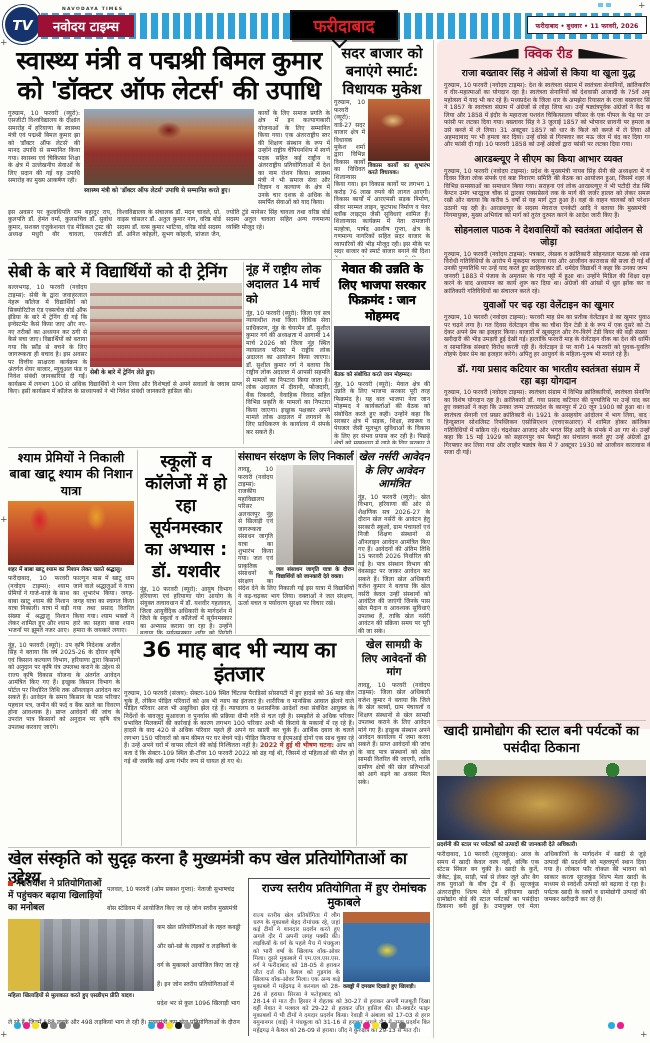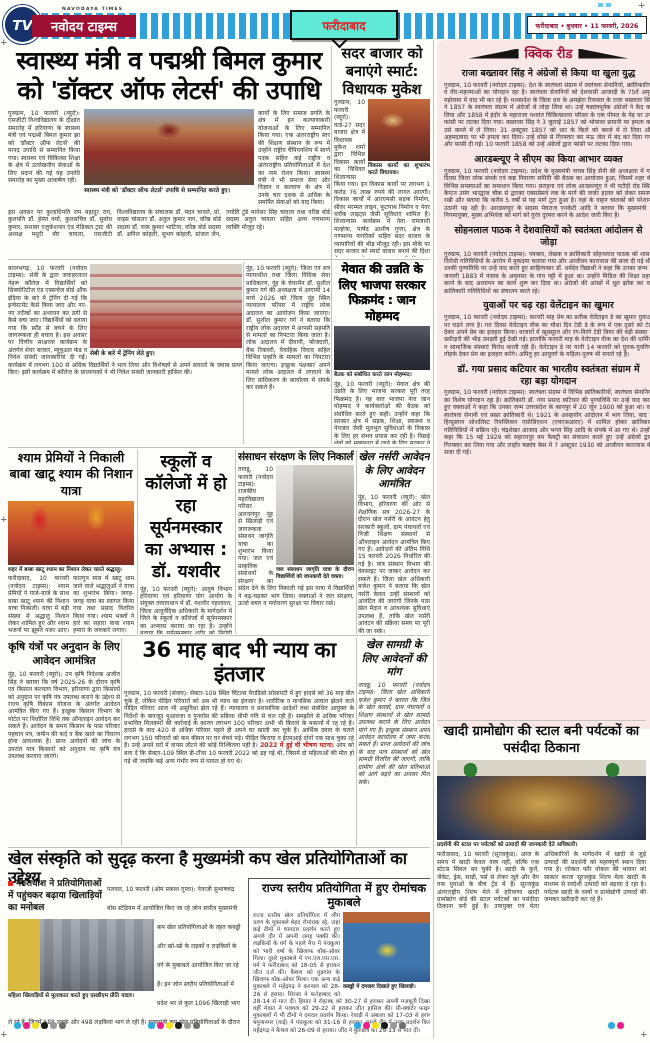--- a/index.html
+++ b/index.html
@@ -14,26 +14,26 @@
   .hline{position:absolute;height:1px;background:#c4c2bd;}
   .crop{position:absolute;font-size:9px;color:#555;line-height:1;}
   
   .band{position:absolute;left:30px;top:13px;width:616px;height:26px;
         background:repeating-linear-gradient(90deg,#2fa3d9 0 7px,#ffffff 7px 11px);}
   .logo{position:absolute;left:3px;top:5px;width:35px;height:35px;border-radius:50%;
         background:#16336e;border:2px solid #fff;box-shadow:0 0 0 1px #16336e;
         color:#fff;font-weight:800;font-size:14px;font-style:italic;
         display:flex;align-items:center;justify-content:center;}
   .brandsmall{position:absolute;left:62px;top:6px;font-size:4.5px;letter-spacing:1.2px;color:#333;font-weight:700;}
-  .brandbox{position:absolute;left:32px;top:15px;width:104px;height:22px;background:#9e0f34;
+  .brandbox{position:absolute;left:38px;top:15px;width:96px;height:22px;background:#9e0f34;
         color:#fff;font-size:13px;font-weight:800;display:flex;align-items:center;justify-content:center;}
-  .citybadge{position:absolute;left:290px;top:10px;width:104px;height:26px;background:#5eead4;
+  .citybadge{position:absolute;left:290px;top:10px;width:104px;height:26px;background:#000000;
         border:2.5px solid #111;box-shadow:2px 2px 0 rgba(0,0,0,.35);
         display:flex;align-items:center;justify-content:center;
-        color:#e31e25;font-weight:800;font-size:12px;z-index:3;}
+        color:#e31e25;font-weight:800;font-size:17px;z-index:3;}
   .citytail{position:absolute;left:334px;top:35px;width:9px;height:9px;background:#fff;
         border-right:2.5px solid #111;border-bottom:2.5px solid #111;transform:rotate(45deg);z-index:2;}
   .datebox{position:absolute;left:527px;top:16px;width:118px;height:16px;background:#fff;
         border:1px solid #222;display:flex;align-items:center;justify-content:center;
         font-size:6.3px;font-weight:700;color:#8b1030;}
   
   .qr{background:#fae8e6;border-radius:6px;padding:5px 7px;}
   .qr-banner{display:flex;align-items:center;justify-content:center;height:17px;margin-bottom:2px;}
   .wing{width:50px;height:10px;background:#151515;}
   .wl{clip-path:polygon(0 100%,100% 0,100% 100%);}
@@ -155,30 +155,32 @@
       <h4>युवाओं पर चढ़ रहा वेलेंटाइन का खुमार</h4>
       <p class="body">गुरुग्राम, 10 फरवरी (नवोदय टाइम्स): फरवरी माह प्रेम का प्रतीक वेलेंटाइन डे का खुमार युवाओं पर चढ़ने लगा है। गत दिवस वेलेंटाइन वीक का चौथा दिन टेडी डे के रूप में एक दूसरे को टेडी देकर अपने प्रेम का इजहार किया। बाजारों में खूबसूरत और रंग-बिरंगे टेडी बियर की बड़ी संख्या में खरीदारी की भीड़ उमड़ती हुई देखी गई। हालांकि फरवरी माह के वेलेंटाइन वीक का देश की धार्मिक व सामाजिक संस्थाएं विरोध करती रही हैं। वेलेंटाइन डे पर यानी 14 फरवरी को युवक-युवतियां तोहफे देकर प्रेम का इजहार करेंगे। अपितु हर आयुवर्ग के महिला-पुरुष भी मनाते रहे हैं।</p>
     </div>
     <div>
       <h4>डॉ. गया प्रसाद कटियार का भारतीय स्वतंत्रता संग्राम में रहा बड़ा योगदान</h4>
       <p class="body">गुरुग्राम, 10 फरवरी (नवोदय टाइम्स): स्वतंत्रता संग्राम में विभिन्न क्रांतिकारियों, स्वतंत्रता सेनानियों का विशेष योगदान रहा है। क्रांतिकारी डॉ. गया प्रसाद कटियार की पुण्यतिथि पर उन्हें याद करते हुए वक्ताओं ने कहा कि उनका जन्म उत्तरप्रदेश के कानपुर में 20 जून 1900 को हुआ था। वह स्वतंत्रता सेनानी एवं प्रखर क्रांतिकारी थे। 1921 के असहयोग आंदोलन में भाग लिया, बाद में हिन्दुस्तान सोशलिस्ट रिपब्लिकन एसोसिएशन (एचएसआरए) में शामिल होकर क्रांतिकारी गतिविधियों में सक्रिय रहे। चंद्रशेखर आजाद और भगत सिंह आदि के संपर्क में आ गए थे। उन्होंने कहा कि 15 मई 1929 को सहारनपुर बम फैक्ट्री का संचालन करते हुए उन्हें अंग्रेजों द्वारा गिरफ्तार कर लिया गया और लाहौर षड्यंत्र केस में 7 अक्टूबर 1930 को आजीवन कारावास की सजा दी गई।</p>
     </div>
   </div>
 
   <div class="blk" style="left:8px;top:262px;width:234px;height:182px;">
+    <h2 class="hl" style="font-size:16px;line-height:1.2;">सेबी के बारे में विद्यार्थियों को दी ट्रेनिंग</h2>
     <div class="body" style="margin-top:2px;">
       <figure class="figR" style="width:152px;">
         <div class="ph ph-sebi"></div>
         <figcaption class="cap">सेबी के बारे में ट्रेनिंग लेते हुए।</figcaption>
       </figure>
       <span>बल्लभगढ़, 10 फरवरी (नवोदय टाइम्स): सेबी के द्वारा जवाहरलाल नेहरू कॉलेज में विद्यार्थियों को सिक्योरिटीज एंड एक्सचेंज बोर्ड ऑफ इंडिया के बारे में ट्रेनिंग दी गई कि इन्वेस्टमेंट कैसे किया जाए और नए-नए तरीकों का अध्ययन कर ठगी से कैसे बचा जाए। विद्यार्थियों को बताया गया कि फ्रॉड से बचने के लिए जागरूकता ही बचाव है। इस अवसर पर वित्तीय साक्षरता कार्यक्रम के अंतर्गत शेयर बाजार, म्यूचुअल फंड व निवेश संबंधी जानकारियां दी गईं। कार्यक्रम में लगभग 100 से अधिक विद्यार्थियों ने भाग लिया और विशेषज्ञों से अपने सवालों के जवाब प्राप्त किए। इसी कार्यक्रम में कॉलेज के प्राध्यापकों ने भी निवेश संबंधी जानकारी हासिल की।</span>
     </div>
   </div>
 
   <div class="blk" style="left:246px;top:262px;width:84px;height:182px;">
+    <h3 class="hl" style="font-size:11.5px;line-height:1.3;">नूंह में राष्ट्रीय लोक अदालत 14 मार्च को</h3>
     <p class="body" style="margin:2px 0 0;">नूंह, 10 फरवरी (ब्यूरो): जिला एवं सत्र न्यायाधीश तथा जिला विधिक सेवा प्राधिकरण, नूंह के चेयरमैन डॉ. सुशील कुमार गर्ग की अध्यक्षता में आगामी 14 मार्च 2026 को जिला नूंह स्थित न्यायालय परिसर में राष्ट्रीय लोक अदालत का आयोजन किया जाएगा। डॉ. सुशील कुमार गर्ग ने बताया कि राष्ट्रीय लोक अदालत में आपसी सहमति से मामलों का निपटारा किया जाता है। लोक अदालत में दीवानी, फौजदारी, बैंक रिकवरी, वैवाहिक विवाद सहित विभिन्न प्रकृति के मामलों का निपटारा किया जाएगा। इच्छुक पक्षकार अपने मामले लोक अदालत में लगवाने के लिए प्राधिकरण के कार्यालय में संपर्क कर सकते हैं।</p>
   </div>
 
   <div class="blk" style="left:334px;top:262px;width:96px;height:182px;">
     <h3 class="hl" style="font-size:12px;line-height:1.3;text-align:center;text-shadow:0.4px 0 #0b0b0b;">मेवात की उन्नति के लिए भाजपा सरकार फिक्रमंद : जान मोहम्मद</h3>
     <figure style="margin:2px 0 0;">
       <div class="ph ph-mewat"></div>
       <figcaption class="cap" style="font-size:5.5px;">बैठक को संबोधित करते जान मोहम्मद।</figcaption>
     </figure>
     <p class="body" style="margin:2px 0 0;">नूंह, 10 फरवरी (ब्यूरो): मेवात क्षेत्र की उन्नति के लिए भाजपा सरकार पूरी तरह फिक्रमंद है। यह बात भाजपा नेता जान मोहम्मद ने कार्यकर्ताओं की बैठक को संबोधित करते हुए कही। उन्होंने कहा कि सरकार क्षेत्र में सड़क, शिक्षा, स्वास्थ्य व पेयजल जैसी मूलभूत सुविधाओं के विकास के लिए हर संभव प्रयास कर रही है। पिछड़े क्षेत्रों को मुख्यधारा में लाने के लिए सरकार ने अनेक योजनाएं शुरू की हैं। बैठक में कार्यकर्ताओं ने संगठन को मजबूत करने का संकल्प लिया।</p>
@@ -208,34 +210,33 @@
       <span>तावडू, 10 फरवरी (नवोदय टाइम्स): राजकीय महाविद्यालय परिसर अलवलपुर नूंह से खिलाड़ी एवं जागरूकता संसाधन जागृति यात्रा का शुभारंभ किया गया। जल एवं प्राकृतिक संसाधनों के संरक्षण का संदेश देने के लिए निकाली गई इस यात्रा में विद्यार्थियों ने बढ़-चढ़कर भाग लिया। वक्ताओं ने जल संरक्षण, ऊर्जा बचत व पर्यावरण सुरक्षा पर विचार रखे।</span>
     </div>
   </div>
 
   <div class="blk" style="left:358px;top:450px;width:72px;height:184px;">
     <h3 class="hl" style="font-size:10.5px;line-height:1.3;text-align:center;font-style:italic;">खेल नर्सरी आवेदन के लिए आवेदन आमंत्रित</h3>
     <p class="body" style="margin:2px 0 0;">नूंह, 10 फरवरी (ब्यूरो): खेल विभाग, हरियाणा की ओर से शैक्षणिक सत्र 2026-27 के दौरान खेल नर्सरी के आवंटन हेतु सरकारी स्कूलों, ग्राम पंचायतों एवं निजी शिक्षण संस्थानों से ऑनलाइन आवेदन आमंत्रित किए गए हैं। आवेदनों की अंतिम तिथि 15 फरवरी 2026 निर्धारित की गई है। पात्र संस्थान विभाग की वेबसाइट पर जाकर आवेदन कर सकते हैं। जिला खेल अधिकारी बजेश कुमार ने बताया कि खेल नर्सरी केवल उन्हीं संस्थानों को आवंटित की जाएंगी जिनके पास खेल मैदान व आवश्यक सुविधाएं उपलब्ध हैं, ताकि खेल नर्सरी आवंटन की प्रक्रिया समय पर पूरी की जा सके।</p>
   </div>
 
   <div class="blk" style="left:8px;top:638px;width:112px;height:208px;">
-    <h3 class="hl" style="font-size:10.5px;line-height:1.3;text-align:center;margin-top:2px;">कृषि यंत्रों पर अनुदान के लिए आवेदन आमंत्रित</h3>
     <p class="body" style="margin:3px 0 0;">नूंह, 10 फरवरी (ब्यूरो): उप कृषि निदेशक अजीत सिंह ने बताया कि वर्ष 2025-26 के दौरान कृषि एवं किसान कल्याण विभाग, हरियाणा द्वारा किसानों को अनुदान पर कृषि यंत्र उपलब्ध कराने के उद्देश्य से राज्य कृषि विकास योजना के अंतर्गत आवेदन आमंत्रित किए गए हैं। इच्छुक किसान विभाग के पोर्टल पर निर्धारित तिथि तक ऑनलाइन आवेदन कर सकते हैं। आवेदन के समय किसान के पास परिवार पहचान पत्र, जमीन की फर्द व बैंक खाते का विवरण होना आवश्यक है। प्राप्त आवेदनों की जांच के उपरांत पात्र किसानों को अनुदान पर कृषि यंत्र उपलब्ध करवाए जाएंगे।</p>
   </div>
 
   <div class="blk" style="left:124px;top:638px;width:230px;height:208px;">
     <h2 class="hl" style="font-size:21px;line-height:1.15;text-align:center;letter-spacing:-0.5px;">36 माह बाद भी न्याय का इंतजार</h2>
     <div class="body" style="margin-top:3px;">
       <span>गुरुग्राम, 10 फरवरी (संजय): सेक्टर-109 स्थित चिंटल्स पैराडिसो सोसायटी में हुए हादसे को 36 माह बीत चुके हैं, लेकिन पीड़ित परिवारों को अब भी न्याय का इंतजार है। शारीरिक व मानसिक आघात झेलने वाले पीड़ित परिवार आज भी असुविधा झेल रहे हैं। न्यायालय व प्रशासनिक आदेशों तथा संबंधित आयुक्त के निर्देशों के बावजूद मुआवजा व पुनर्वास की प्रक्रिया धीमी गति से चल रही है। समझौते से अधिक परिवार प्रभावित मिलकर्मों की कार्रवाई के कारण लगभग 100 परिवार अभी भी किराये के मकानों में रह रहे हैं। हादसे के बाद 420 से अधिक परिवार पहले ही अपने घर खाली कर चुके हैं। आर्थिक दबाव के चलते लगभग 150 परिवारों को कम कीमत पर घर बेचने पड़े। पीड़ित किराया व ईएमआई दोनों एक साथ चुका रहे हैं। उन्हें अपने घरों में वापस लौटने की कोई निश्चितता नहीं है।</span>
       <span class="sub-red" style="font-size:6.3px;">2022 में हुई थी भीषण घटना:</span>
       <span>आप को बता दें कि सेक्टर-109 स्थित डी-टॉवर 10 फरवरी 2022 को ढह गई थी, जिसमें दो महिलाओं की मौत हो गई थी जबकि कई अन्य गंभीर रूप से घायल हो गए थे।</span>
     </div>
   </div>
 
-  <div class="blk" style="left:358px;top:638px;width:72px;height:208px;font-style:italic;">
+  <div class="blk" style="left:358px;top:638px;width:72px;height:208px;">
     <h3 class="hl" style="font-size:10.5px;line-height:1.3;text-align:center;">खेल सामग्री के लिए आवेदनों की मांग</h3>
     <p class="body" style="margin:2px 0 0;">तावडू, 10 फरवरी (नवोदय टाइम्स): जिला खेल अधिकारी बजेश कुमार ने बताया कि जिले के खेल क्लबों, ग्राम पंचायतों व शिक्षण संस्थानों से खेल सामग्री उपलब्ध कराने के लिए आवेदन मांगे गए हैं। इच्छुक संस्थान अपने आवेदन कार्यालय में जमा करवा सकते हैं। प्राप्त आवेदनों की जांच के बाद पात्र संस्थानों को खेल सामग्री वितरित की जाएगी, ताकि ग्रामीण क्षेत्रों की खेल प्रतिभाओं को आगे बढ़ने का अवसर मिल सके।</p>
   </div>
 
   <div class="blk" style="left:437px;top:723px;width:209px;height:315px;">
     <h2 class="hl" style="font-size:13px;line-height:1.3;text-align:center;">खादी ग्रामोद्योग की स्टाल बनी पर्यटकों का पसंदीदा ठिकाना</h2>
     <figure style="margin:3px 0 0;">
       <div class="ph ph-khadi"></div>
       <figcaption class="cap" style="font-size:5.6px;">प्रदर्शनी की स्टाल पर पर्यटकों को उत्पादों की जानकारी देते अधिकारी।</figcaption>
     </figure>

